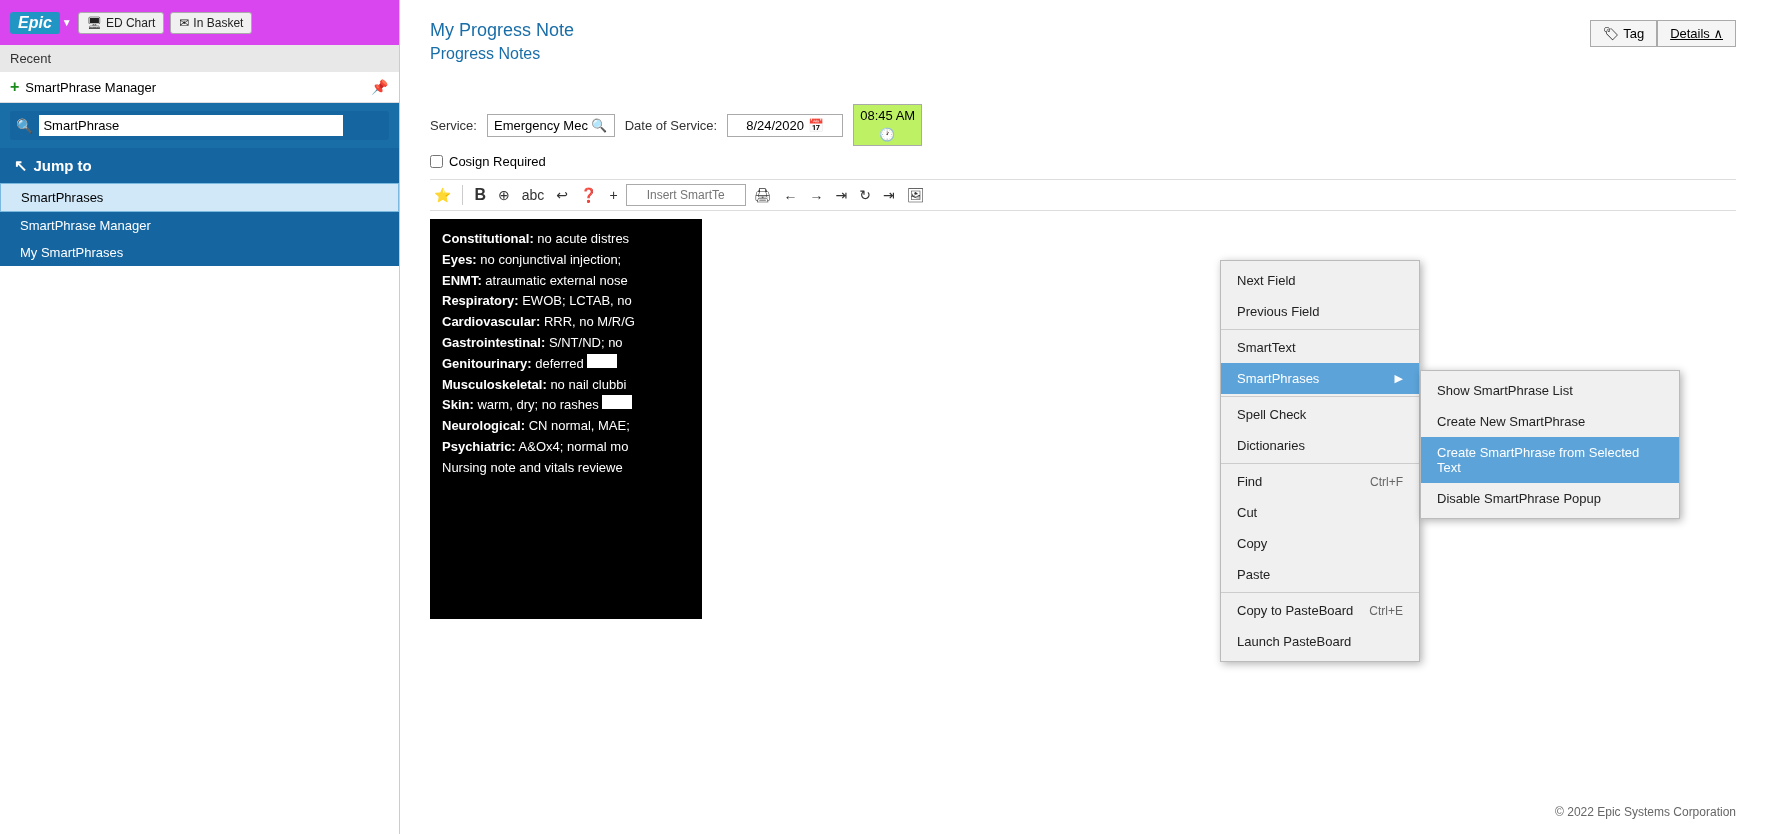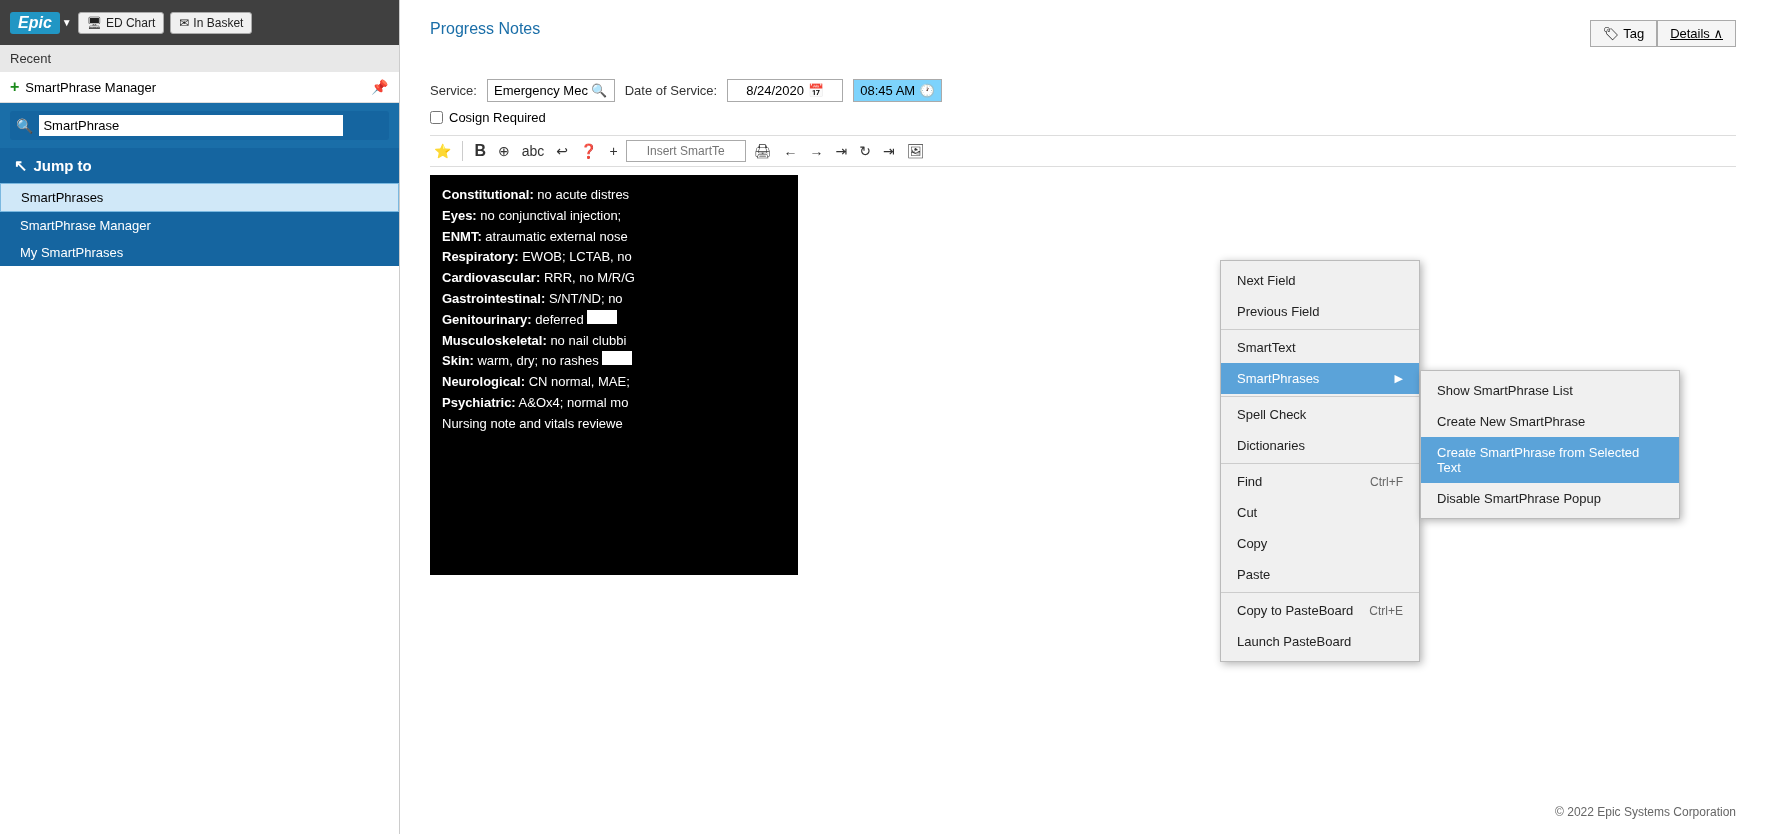--- a/index.html
+++ b/index.html
@@ -17,21 +17,21 @@
     .sidebar {
       position: absolute;
       left: 0; top: 0;
       width: 400px;
       height: 834px;
       background: #fff;
       border-right: 1px solid #ccc;
     }
 
     .epic-bar {
-      background: #404040;
+      background: #d946ef;
       display: flex;
       align-items: center;
       gap: 6px;
       padding: 8px 10px;
       height: 45px;
     }
 
     .epic-logo {
       background: #2196c4;
       color: #fff;
@@ -235,24 +235,25 @@
       background: #fff;
       display: flex;
       align-items: center;
       gap: 4px;
     }
 
     .time-input {
       border: 1px solid #aaa;
       padding: 3px 6px;
       font-size: 13px;
-      background: #7dd3fc;
+      background: #bef264;
       display: flex;
       align-items: center;
       gap: 4px;
+      flex-direction: column;
     }
 
     .cosign-row {
       display: flex;
       align-items: center;
       gap: 6px;
       margin-bottom: 10px;
     }
 
     .toolbar {
@@ -290,21 +291,21 @@
       background: #fff;
     }
 
     
     .editor-area {
       background: #000;
       color: #fff;
       padding: 10px 12px;
       font-size: 13px;
       line-height: 1.6;
-      width: 368px;
+      width: 272px;
       min-height: 400px;
       position: relative;
     }
 
     .editor-area .line {
       white-space: nowrap;
       overflow: hidden;
     }
 
     .editor-area .line .bold {
@@ -450,20 +451,23 @@
   <div class="top-right-buttons">
     <button class="tag-btn">
       <span>🏷</span>
       <span>Tag</span>
     </button>
     <button class="details-btn">
       <span>Details ∧</span>
     </button>
   </div>
 
+  <div class="note-title">
+    <span>My Progress Note</span>
+  </div>
   <div class="note-subtitle">
     <span>Progress Notes</span>
   </div>
 
   <div class="service-row">
     <span class="label-text">Service:</span>
     <div class="service-input">
       <span>Emergency Mec</span>
       <span>🔍</span>
     </div>

